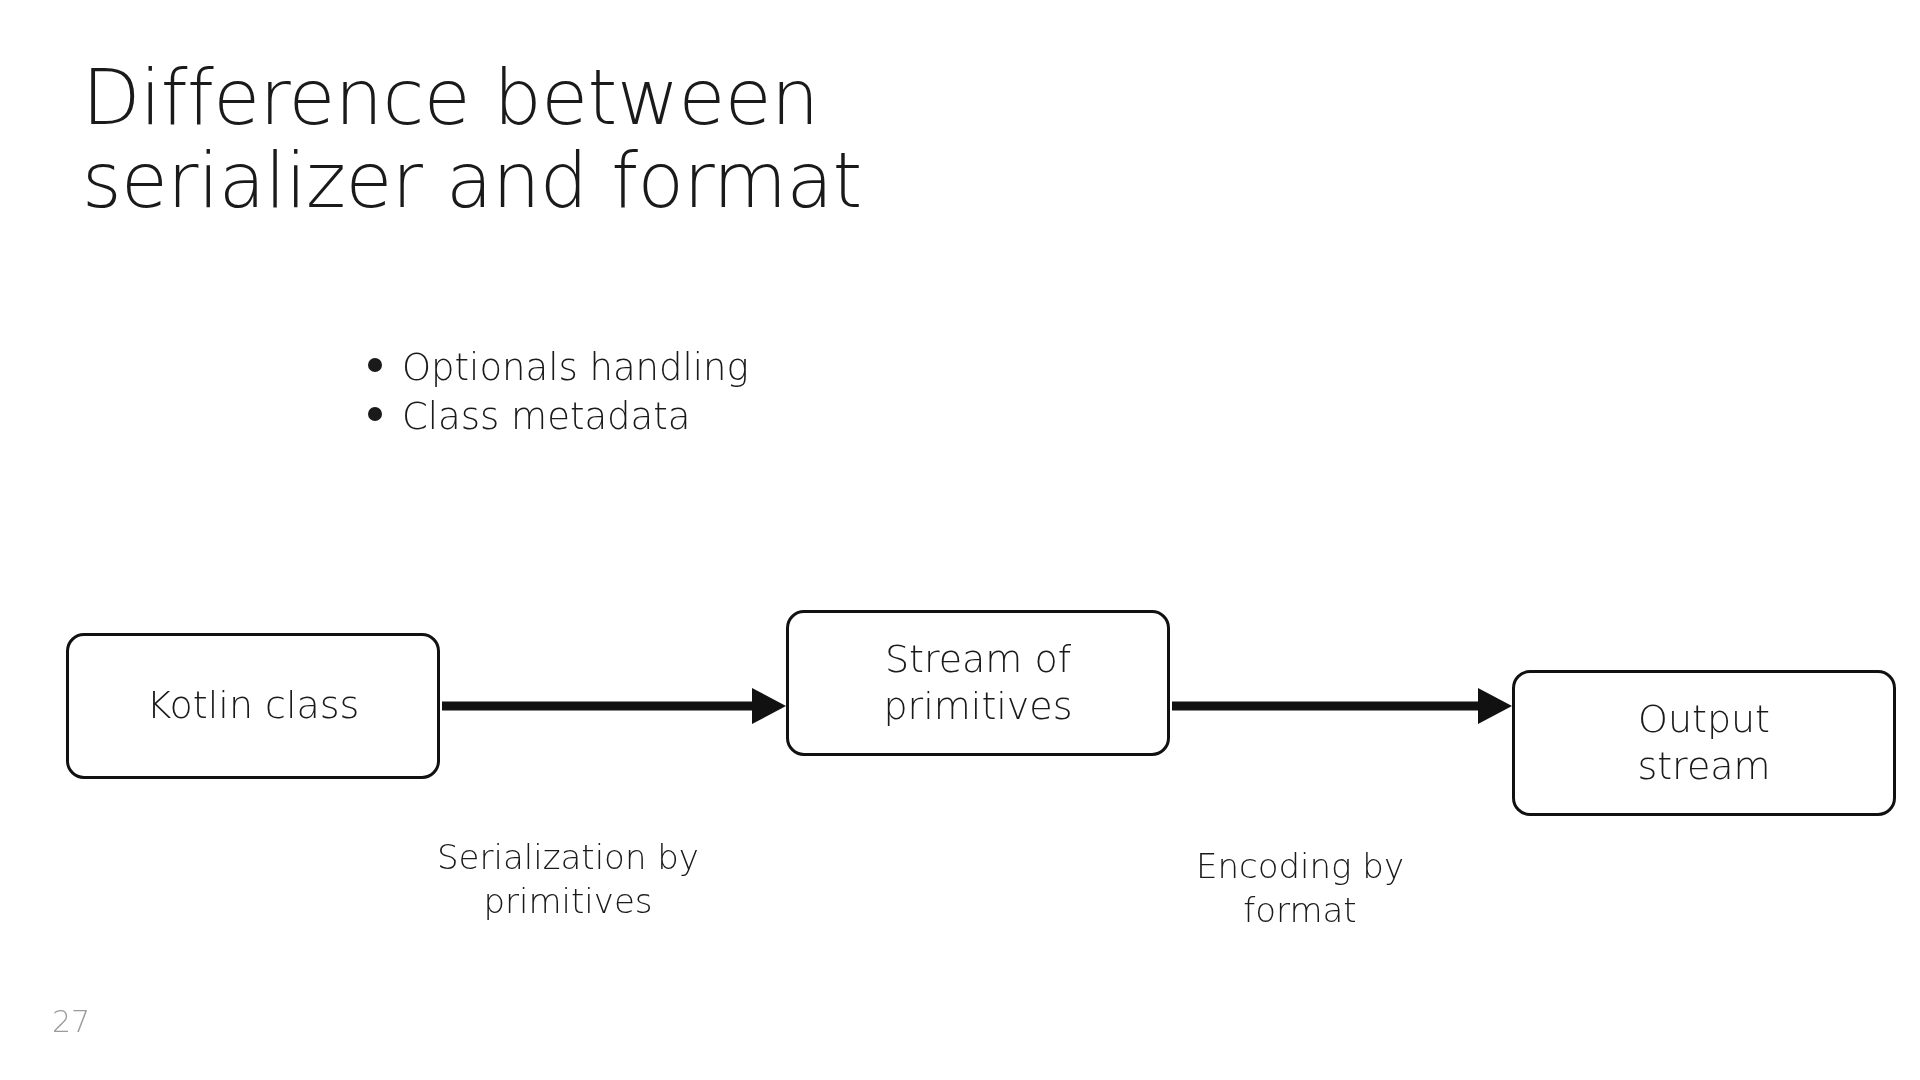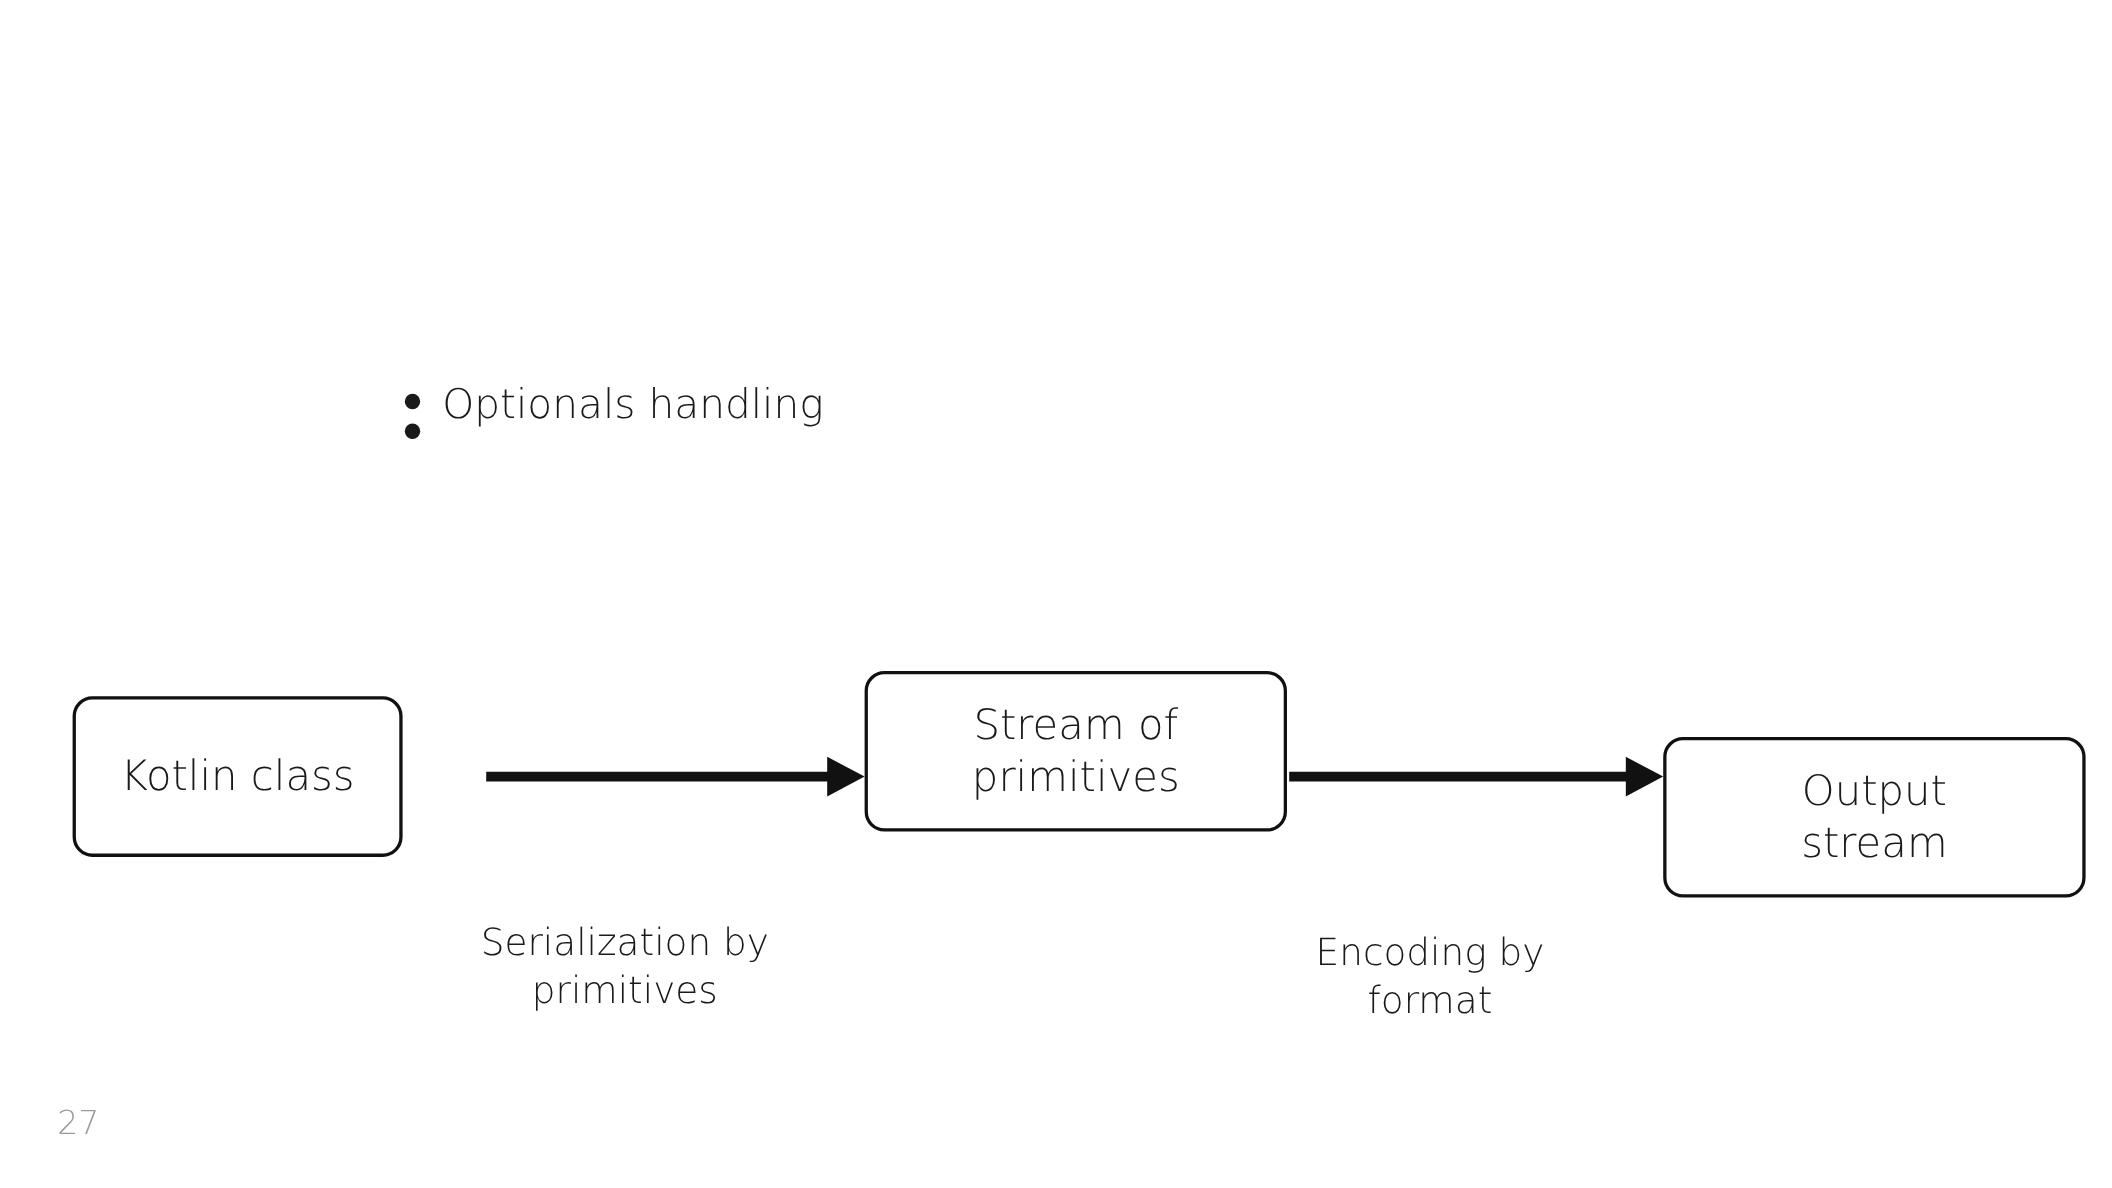--- a/index.html
+++ b/index.html
@@ -90,21 +90,21 @@
     display: flex;
     align-items: center;
     justify-content: center;
     text-align: center;
     font-size: 38px;
     line-height: 1.25;
     font-weight: 300;
     color: #1a1a1a;
     white-space: pre-line;
   }
-  .node-box.n1 { left: 66px;   top: 633px; width: 300px; height: 146px; }
+  .node-box.n1 { left: 66px;   top: 633px; width: 374px; height: 146px; }
   .node-box.n2 { left: 786px;  top: 610px; width: 384px; height: 146px; }
   .node-box.n3 { left: 1512px; top: 670px; width: 384px; height: 146px; }
 
   
   .arrow-layer {
     position: absolute;
     left: 0;
     top: 0;
     width: 1920px;
     height: 1080px;
@@ -131,28 +131,31 @@
     font-size: 30px;
     font-weight: 300;
     color: #9b9b9b;
   }
 </style>
 </head>
 <body>
 
 <div class="slide">
 
+  <h1 class="slide-title">Difference between
+serializer and format</h1>
 
   <ul class="bullets left">
     <li class="bullet-item">
       <span class="bullet-dot"></span>
       <span class="bullet-text">Optionals handling</span>
     </li>
     <li class="bullet-item">
       <span class="bullet-dot"></span>
+      <span class="bullet-text">Class metadata</span>
     </li>
   </ul>
 
 
   <div class="diagram">
 
     <svg class="arrow-layer" viewBox="0 0 1920 1080" xmlns="http://www.w3.org/2000/svg">
 
       <g>
         <line x1="442" y1="706" x2="762" y2="706" stroke="#111111" stroke-width="9"></line>

